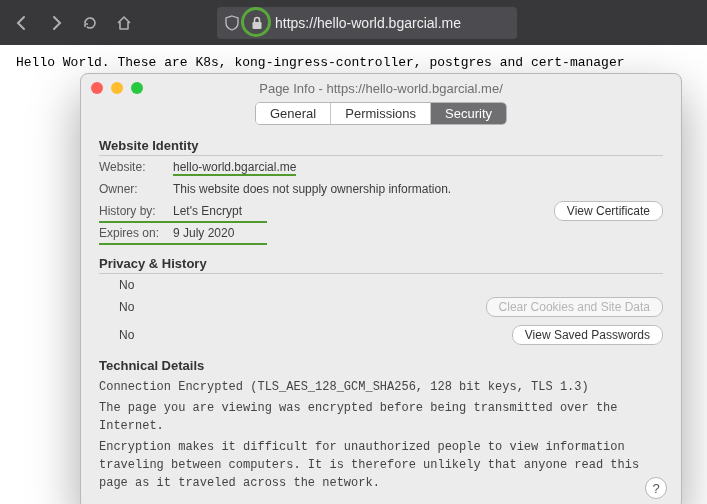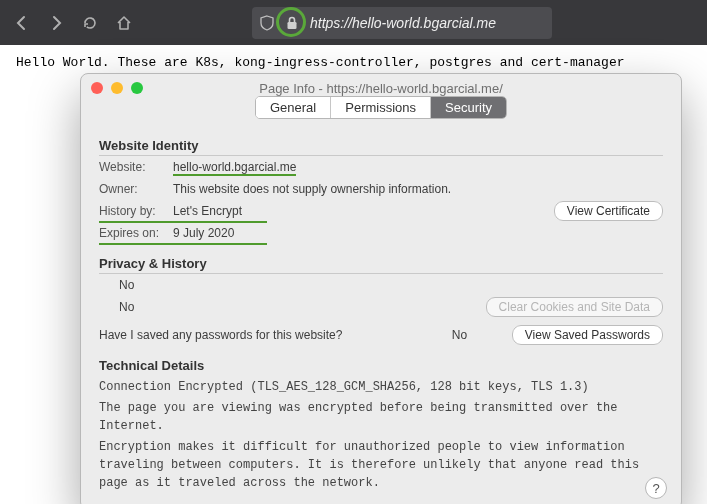--- a/index.html
+++ b/index.html
@@ -22,31 +22,30 @@
     padding: 0 8px;
     color: #c8c8c9;
   }
   .nav-btn {
     width: 28px; height: 28px;
     display: inline-flex; align-items: center; justify-content: center;
     margin-right: 6px;
     color: #b0b0b0;
   }
   .urlbar {
-    margin-left: 108px;
+    margin-left: 73px;
     background: #4c4c50;
     border-radius: 4px;
     height: 32px;
     display: flex;
     align-items: center;
     padding: 0 10px 0 6px;
     color: #eee;
     font-size: 14px;
     min-width: 300px;
-    font-style: italic;
   }
   .url-shield {
     width: 18px; height: 18px;
     display: inline-flex; align-items: center; justify-content: center;
     color: #c0c0c0;
     margin-right: 2px;
   }
   .lock-wrap {
     position: relative;
     width: 28px; height: 28px;
@@ -96,21 +95,21 @@
   .tl-max   { background: #28c840; }
   .dlg-title {
     text-align: center;
     padding-top: 7px;
     font-size: 13px;
     color: #6f6f6f;
   }
   .seg {
     display: flex;
     justify-content: center;
-    margin-top: 0;
+    margin-top: 6px;
   }
   .seg-group {
     display: inline-flex;
     border: 1px solid #b6b6b6;
     border-radius: 5px;
     overflow: hidden;
     background: #fff;
   }
   .seg-btn {
     font-size: 13px;
@@ -294,21 +293,20 @@
     <div class="sec-head">Privacy &amp; History</div>
     <div class="row">
       <span class="ans">No</span>
       <span class="act" style="width:170px"></span>
     </div>
     <div class="row">
       <span class="ans">No</span>
       <span class="act"><span class="mac-btn disabled">Clear Cookies and Site Data</span></span>
     </div>
     <div class="row" style="padding-top:10px">
-      <span class="v">Have I saved any passwords for this website?</span>
       <span class="ans">No</span>
       <span class="act"><span class="mac-btn">View Saved Passwords</span></span>
     </div>
   </div>
 
   <div class="section">
     <div class="sec-head" style="border-bottom:none">Technical Details</div>
     <div class="tech-body">
       <p>Connection Encrypted (TLS_AES_128_GCM_SHA256, 128 bit keys, TLS 1.3)</p>
       <p>The page you are viewing was encrypted before being transmitted over the Internet.</p>

